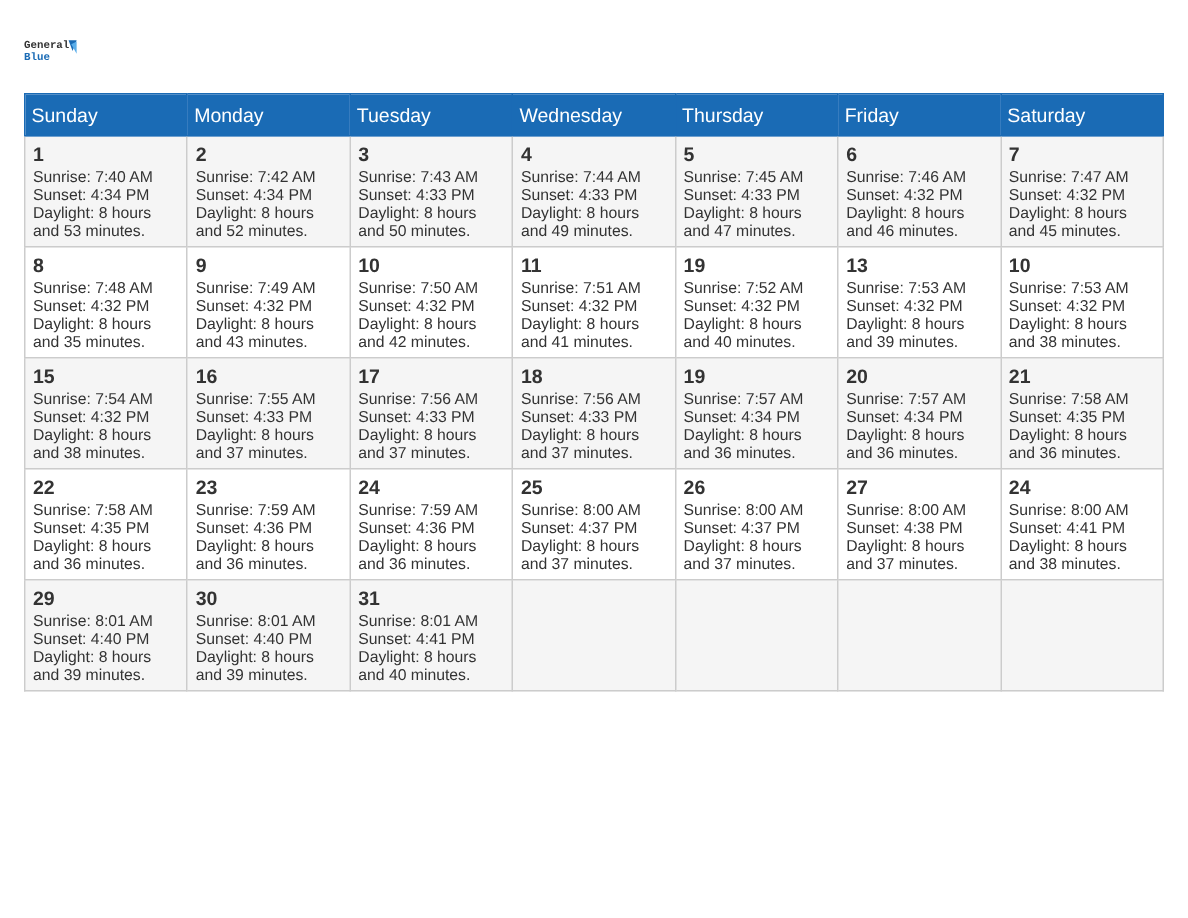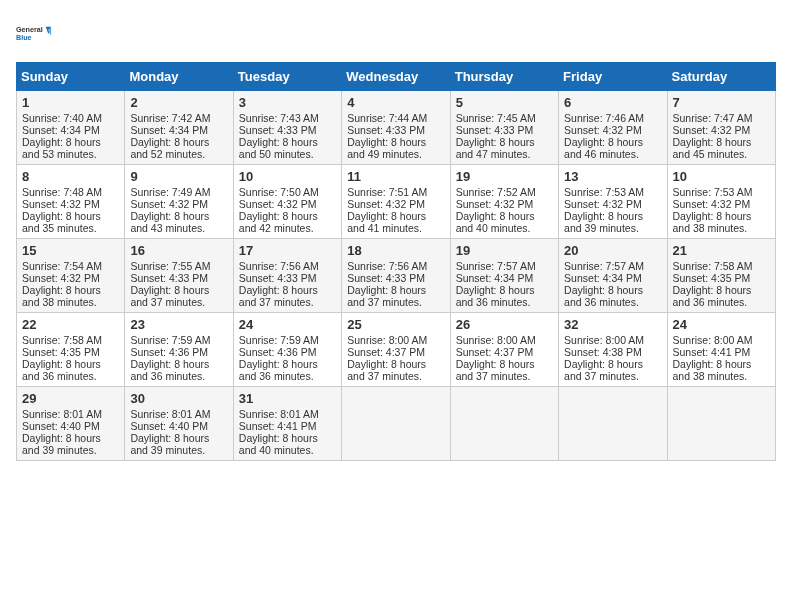--- a/index.html
+++ b/index.html
@@ -8,20 +8,21 @@
       background: #fff;
       width: 792px;
       min-height: 612px;
       padding: 16px;
     }
     .header {
       display: flex;
       justify-content: space-between;
       align-items: flex-start;
       margin-bottom: 10px;
+      font-family: Liberation Mono, monospace;
     }
     .logo {
       display: flex;
       align-items: center;
       gap: 4px;
     }
     .logo-icon {
       width: 36px;
       height: 36px;
     }
@@ -39,21 +40,21 @@
       font-weight: normal;
     }
     .calendar {
       width: 100%;
       border-collapse: collapse;
     }
     .calendar thead tr th {
       background-color: #1a6bb5;
       color: #fff;
       font-size: 13px;
-      font-weight: bold;
+      font-weight: normal;
       padding: 6px 4px;
       border: 1px solid #1a6bb5;
       text-align: left;
     }
     .calendar tbody tr td {
       border: 1px solid #ccc;
       vertical-align: top;
       padding: 4px 5px;
       font-size: 10.5px;
       color: #333;
@@ -290,21 +291,21 @@
           <div>and 37 minutes.</div>
         </td>
         <td>
           <span class="day-number">26</span>
           <div>Sunrise: 8:00 AM</div>
           <div>Sunset: 4:37 PM</div>
           <div>Daylight: 8 hours</div>
           <div>and 37 minutes.</div>
         </td>
         <td>
-          <span class="day-number">32</span>
+          <span class="day-number">27</span>
           <div>Sunrise: 8:00 AM</div>
           <div>Sunset: 4:38 PM</div>
           <div>Daylight: 8 hours</div>
           <div>and 37 minutes.</div>
         </td>
         <td>
           <span class="day-number">24</span>
           <div>Sunrise: 8:00 AM</div>
           <div>Sunset: 4:41 PM</div>
           <div>Daylight: 8 hours</div>

